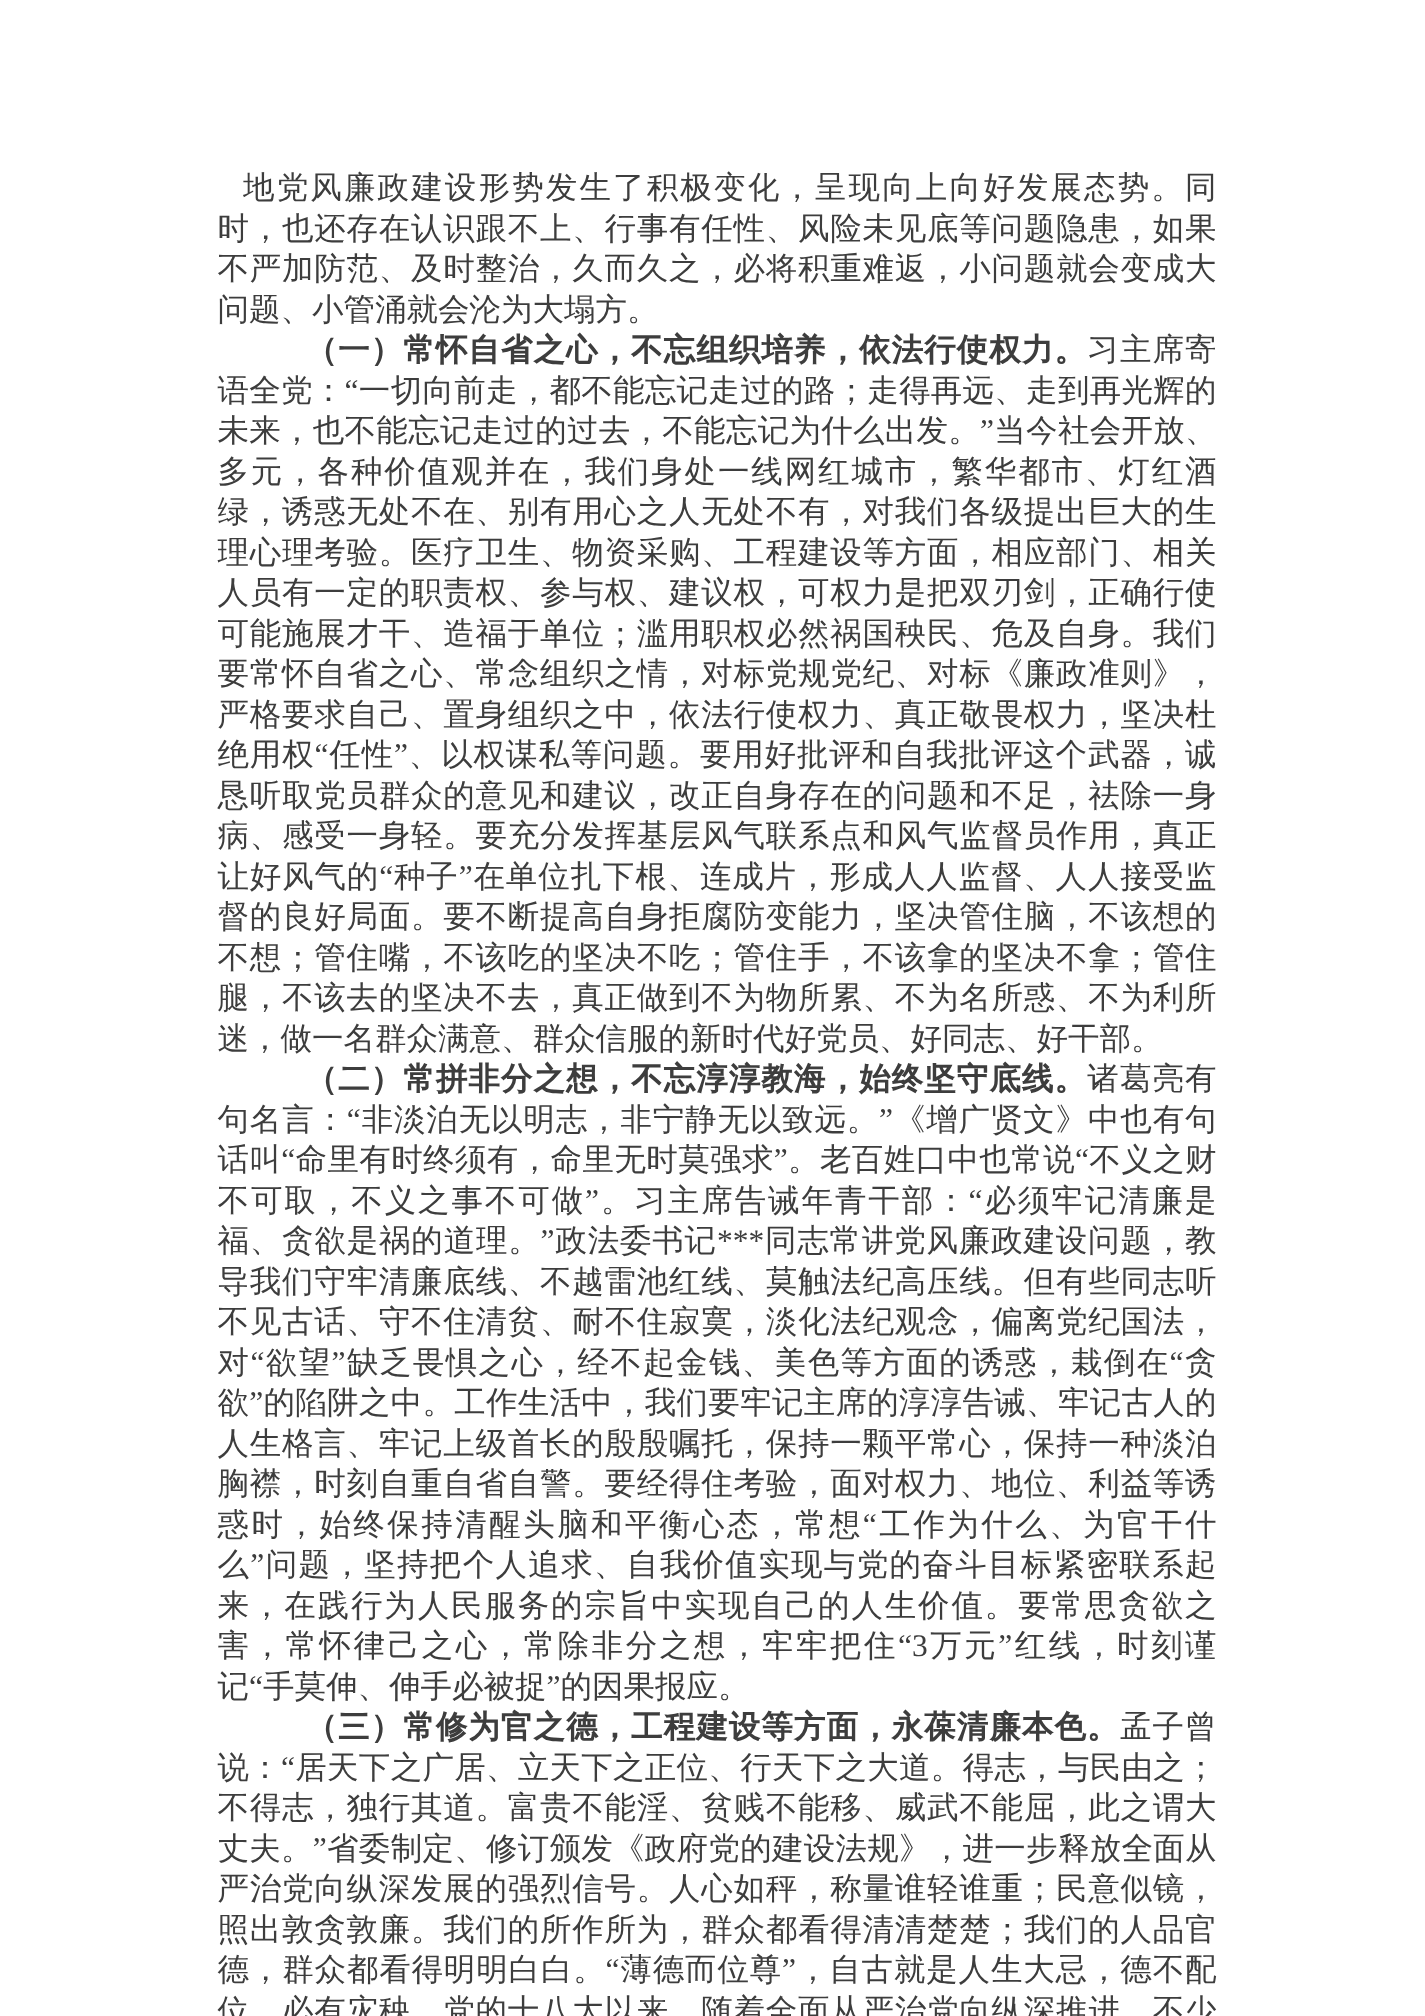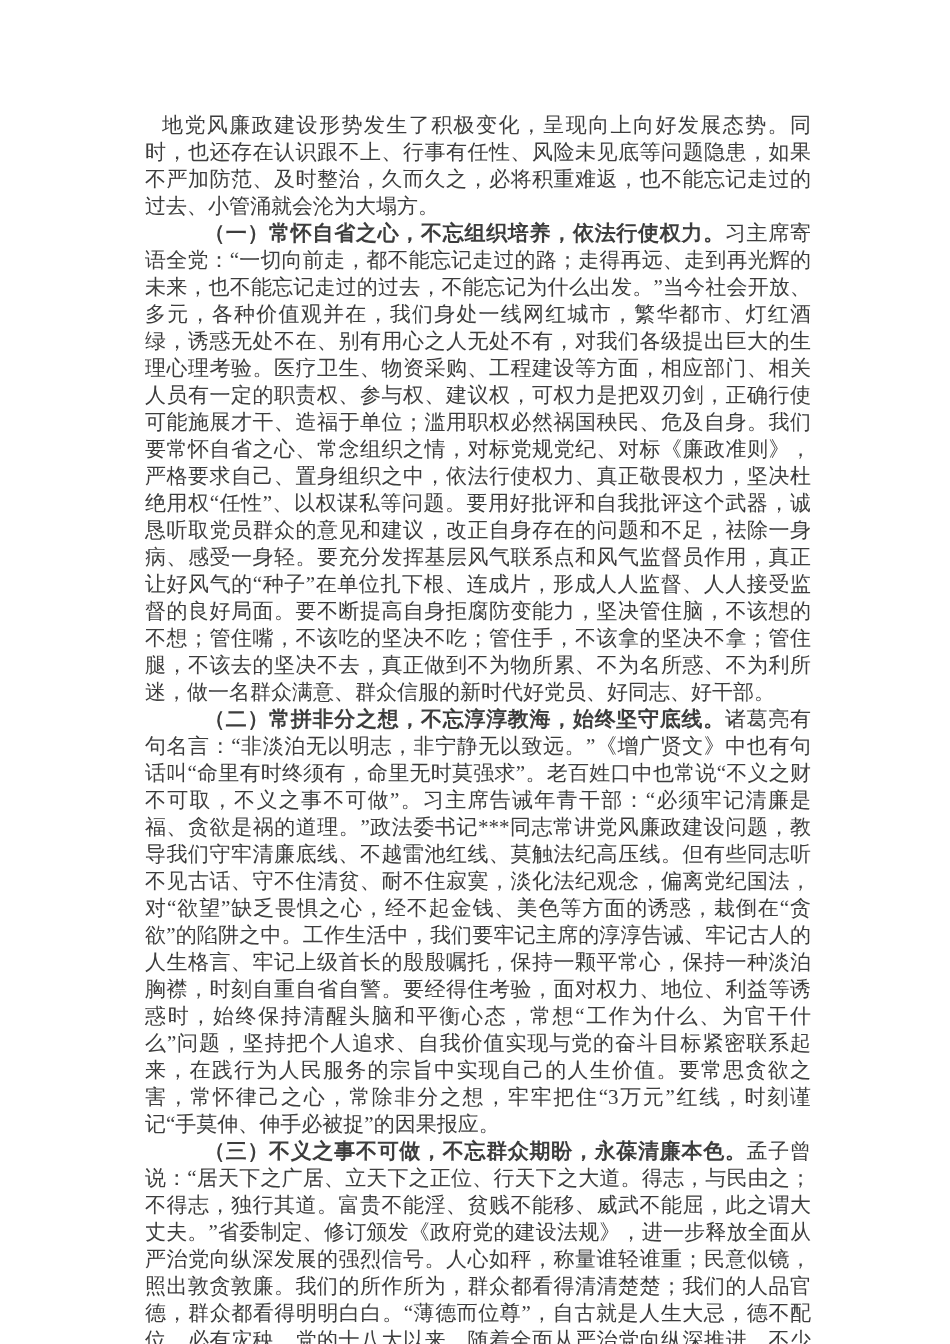--- a/index.html
+++ b/index.html
@@ -36,21 +36,21 @@
   p.para b.para-heading {
     font-weight: bold;
     margin-left: 17px;
   }
 </style>
 </head>
 <body>
 
 <div class="page-content">
 
-  <p class="para no-indent"><b class="para-heading"></b><span>地党风廉政建设形势发生了积极变化，呈现向上向好发展态势。同时，也还存在认识跟不上、行事有任性、风险未见底等问题隐患，如果不严加防范、及时整治，久而久之，必将积重难返，也不能忘记走过的过去、小管涌就会沦为大塌方。</span></p>
+  <p class="para no-indent"><b class="para-heading"></b><span>地党风廉政建设形势发生了积极变化，呈现向上向好发展态势。同时，也还存在认识跟不上、行事有任性、风险未见底等问题隐患，如果不严加防范、及时整治，久而久之，必将积重难返，小问题就会变成大问题、小管涌就会沦为大塌方。</span></p>
 
   <p class="para"><b class="para-heading">（一）常怀自省之心，不忘组织培养，依法行使权力。</b><span>习主席寄语全党：“一切向前走，都不能忘记走过的路；走得再远、走到再光辉的未来，也不能忘记走过的过去，不能忘记为什么出发。”当今社会开放、多元，各种价值观并在，我们身处一线网红城市，繁华都市、灯红酒绿，诱惑无处不在、别有用心之人无处不有，对我们各级提出巨大的生理心理考验。医疗卫生、物资采购、工程建设等方面，相应部门、相关人员有一定的职责权、参与权、建议权，可权力是把双刃剑，正确行使可能施展才干、造福于单位；滥用职权必然祸国秧民、危及自身。我们要常怀自省之心、常念组织之情，对标党规党纪、对标《廉政准则》，严格要求自己、置身组织之中，依法行使权力、真正敬畏权力，坚决杜绝用权“任性”、以权谋私等问题。要用好批评和自我批评这个武器，诚恳听取党员群众的意见和建议，改正自身存在的问题和不足，祛除一身病、感受一身轻。要充分发挥基层风气联系点和风气监督员作用，真正让好风气的“种子”在单位扎下根、连成片，形成人人监督、人人接受监督的良好局面。要不断提高自身拒腐防变能力，坚决管住脑，不该想的不想；管住嘴，不该吃的坚决不吃；管住手，不该拿的坚决不拿；管住腿，不该去的坚决不去，真正做到不为物所累、不为名所惑、不为利所迷，做一名群众满意、群众信服的新时代好党员、好同志、好干部。</span></p>
 
   <p class="para"><b class="para-heading">（二）常拼非分之想，不忘淳淳教海，始终坚守底线。</b><span>诸葛亮有句名言：“非淡泊无以明志，非宁静无以致远。”《增广贤文》中也有句话叫“命里有时终须有，命里无时莫强求”。老百姓口中也常说“不义之财不可取，不义之事不可做”。习主席告诫年青干部：“必须牢记清廉是福、贪欲是祸的道理。”政法委书记***同志常讲党风廉政建设问题，教导我们守牢清廉底线、不越雷池红线、莫触法纪高压线。但有些同志听不见古话、守不住清贫、耐不住寂寞，淡化法纪观念，偏离党纪国法，对“欲望”缺乏畏惧之心，经不起金钱、美色等方面的诱惑，栽倒在“贪欲”的陷阱之中。工作生活中，我们要牢记主席的淳淳告诫、牢记古人的人生格言、牢记上级首长的殷殷嘱托，保持一颗平常心，保持一种淡泊胸襟，时刻自重自省自警。要经得住考验，面对权力、地位、利益等诱惑时，始终保持清醒头脑和平衡心态，常想“工作为什么、为官干什么”问题，坚持把个人追求、自我价值实现与党的奋斗目标紧密联系起来，在践行为人民服务的宗旨中实现自己的人生价值。要常思贪欲之害，常怀律己之心，常除非分之想，牢牢把住“3万元”红线，时刻谨记“手莫伸、伸手必被捉”的因果报应。</span></p>
 
-  <p class="para"><b class="para-heading">（三）不义之事不可做，不忘群众期盼，永葆清廉本色。</b><span>孟子曾说：“居天下之广居、立天下之正位、行天下之大道。得志，与民由之；不得志，独行其道。富贵不能淫、贫贱不能移、威武不能屈，此之谓大丈夫。”省委制定、修订颁发《政府党的建设法规》，进一步释放全面从严治党向纵深发展的强烈信号。人心如秤，称量谁轻谁重；民意似镜，照出敦贪敦廉。我们的所作所为，群众都看得清清楚楚；我们的人品官德，群众都看得明明白白。“薄德而位尊”，自古就是人生大忌，德不配位，必有灾秧。党的十八大以来，随着全面从严治党向纵深推进，不少在“德”字上摔了跟头、在“廉”字上破了底线的同志被</span></p>
+  <p class="para"><b class="para-heading">（三）常修为官之德，工程建设等方面，永葆清廉本色。</b><span>孟子曾说：“居天下之广居、立天下之正位、行天下之大道。得志，与民由之；不得志，独行其道。富贵不能淫、贫贱不能移、威武不能屈，此之谓大丈夫。”省委制定、修订颁发《政府党的建设法规》，进一步释放全面从严治党向纵深发展的强烈信号。人心如秤，称量谁轻谁重；民意似镜，照出敦贪敦廉。我们的所作所为，群众都看得清清楚楚；我们的人品官德，群众都看得明明白白。“薄德而位尊”，自古就是人生大忌，德不配位，必有灾秧。党的十八大以来，随着全面从严治党向纵深推进，不少在“德”字上摔了跟头、在“廉”字上破了底线的同志被</span></p>
 
 </div>
 
 </body></html>

